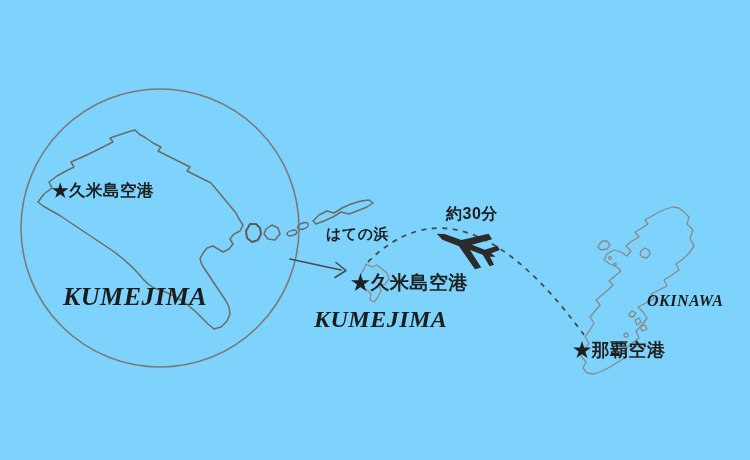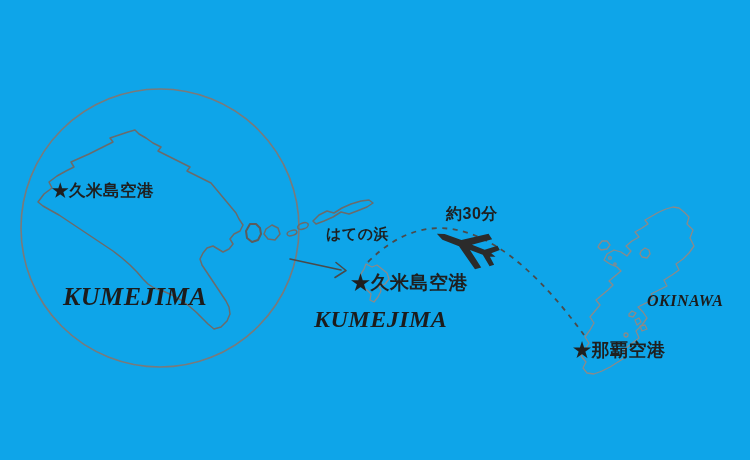--- a/index.html
+++ b/index.html
@@ -1,20 +1,20 @@
 <!DOCTYPE html>
 <html><head>
 <meta charset="utf-8">
 <style>
   html, body { margin: 0; padding: 0; background: #ffffff; }
   .stage {
     position: relative;
     width: 750px;
     height: 460px;
-    background: #0ea5e9;
+    background: #7dd3fc;
     overflow: hidden;
     font-family: "Liberation Sans", sans-serif;
   }
   svg { position: absolute; left: 0; top: 0; }
   .coast {
     fill: none;
     stroke: #6b6b6b;
     stroke-width: 1.5;
     stroke-linejoin: round;
     stroke-linecap: round;

